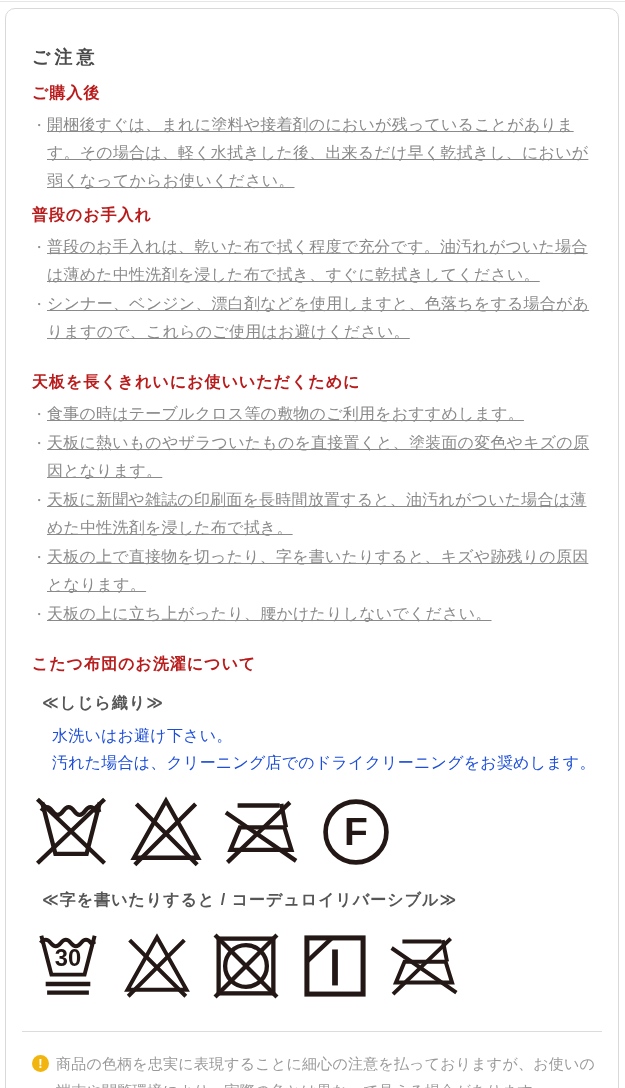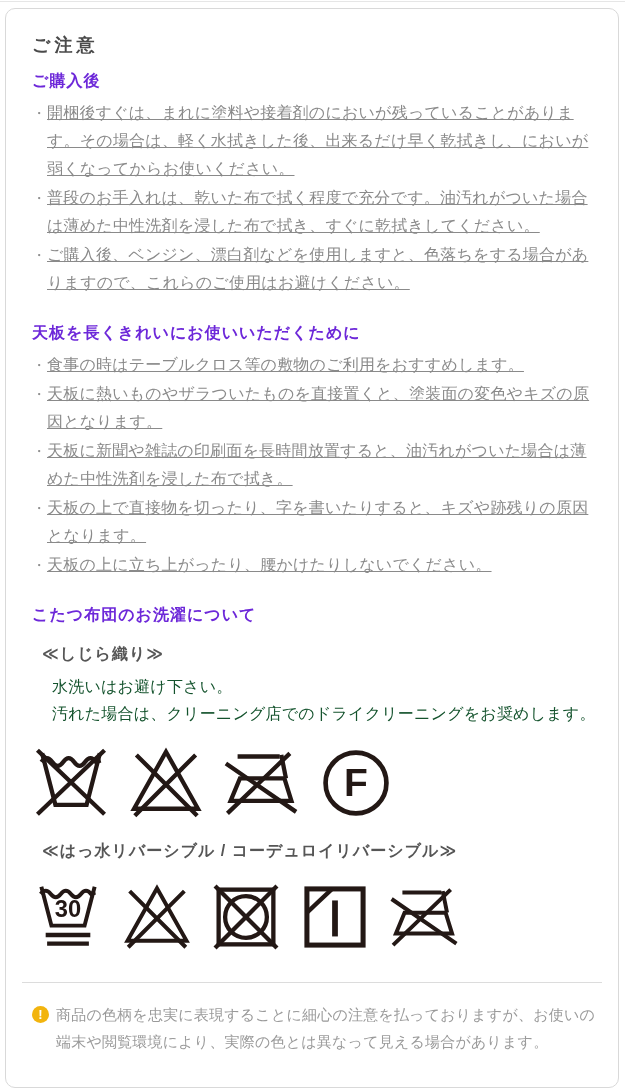--- a/index.html
+++ b/index.html
@@ -16,41 +16,41 @@
   .card {
     position: absolute; left: 5px; top: 8px;
     width: 614px; min-height: 1036px;
     border: 1px solid #d9d9d9;
     border-radius: 10px;
     background: #ffffff;
     padding: 22px 22px 26px 24px;
   }
   h1.page-title {
     font-size: 18px; font-weight: bold; color: #4a4a4a;
-    letter-spacing: 4px; margin: 2px 0 14px 2px;
+    letter-spacing: 4px; margin: 14px 0 14px 2px;
   }
   h2.sec-heading {
-    font-size: 16px; font-weight: bold; color: #6d28d9;
+    font-size: 16px; font-weight: bold; color: #b91c1c;
     letter-spacing: 1px; margin: 10px 0 7px 2px;
   }
   h2.sec-gap { margin-top: 26px; }
   .li {
     display: flex; align-items: flex-start;
     font-size: 16px; line-height: 28px; color: #8a8a8a;
     letter-spacing: 0.2px; margin: 0 0 1px 2px;
   }
   .li .dot { flex: none; width: 15px; font-size: 14px; line-height: 28px; }
   .li p { flex: 1; text-decoration: underline; }
   .laundry-group { margin-left: 12px; }
   .group-name {
     font-size: 16px; font-weight: bold; color: #565656;
     letter-spacing: 1px; margin: 18px 0 8px 0;
   }
   .group-line {
-    font-size: 16px; line-height: 27px; color: #14532d;
+    font-size: 16px; line-height: 27px; color: #1d4ed8;
     letter-spacing: 0.2px; margin-left: 10px;
   }
   .icon-row {
     display: flex; align-items: flex-end; gap: 17px;
     margin: 16px 0 6px 2px;
   }
   .careicon { display: inline-block; }
   .careicon svg { display: block; }
   .divider {
     height: 1px; background: #dcdcdc;
@@ -77,27 +77,28 @@
 <div class="card">
 
   <h1 class="page-title">ご注意</h1>
 
   <h2 class="sec-heading">ご購入後</h2>
   <div class="li">
     <span class="dot">・</span>
     <p>開梱後すぐは、まれに塗料や接着剤のにおいが残っていることがあります。その場合は、軽く水拭きした後、出来るだけ早く乾拭きし、においが弱くなってからお使いください。</p>
   </div>
 
+  <h2 class="sec-heading">普段のお手入れ</h2>
   <div class="li">
     <span class="dot">・</span>
     <p>普段のお手入れは、乾いた布で拭く程度で充分です。油汚れがついた場合は薄めた中性洗剤を浸した布で拭き、すぐに乾拭きしてください。</p>
   </div>
   <div class="li">
     <span class="dot">・</span>
-    <p>ご購入後、ベンジン、漂白剤などを使用しますと、色落ちをする場合がありますので、これらのご使用はお避けください。</p>
+    <p>シンナー、ベンジン、漂白剤などを使用しますと、色落ちをする場合がありますので、これらのご使用はお避けください。</p>
   </div>
 
   <h2 class="sec-heading sec-gap">天板を長くきれいにお使いいただくために</h2>
   <div class="li">
     <span class="dot">・</span>
     <p>食事の時はテーブルクロス等の敷物のご利用をおすすめします。</p>
   </div>
   <div class="li">
     <span class="dot">・</span>
     <p>天板に熱いものやザラついたものを直接置くと、塗装面の変色やキズの原因となります。</p>
@@ -147,21 +148,21 @@
     </span>
     <span class="careicon">
       <svg width="78" height="80" viewBox="0 0 100 100" fill="none" stroke="#231815" stroke-width="6">
         <circle cx="50" cy="50" r="39"></circle>
         <text x="50" y="67" text-anchor="middle" fill="#231815" stroke="none" style="font: bold 50px 'Liberation Sans', sans-serif;">F</text>
       </svg>
     </span>
   </div>
 
   <div class="laundry-group">
-    <div class="group-name">≪はっ水リバーシブル / コーデュロイリバーシブル≫</div>
+    <div class="group-name">≪字を書いたりすると / コーデュロイリバーシブル≫</div>
   </div>
 
   <div class="icon-row">
     <span class="careicon">
       <svg width="72" height="78" viewBox="0 0 100 100" fill="none" stroke="#231815" stroke-width="5.5">
         <path d="M13,8 L27,62 L73,62 L87,8"></path>
         <path d="M12,18 Q19,9 26,18 T40,18 T54,18 T68,18 T82,18 L88,16"></path>
         <text x="50" y="50" text-anchor="middle" fill="#231815" stroke="none" style="font: bold 33px 'Liberation Sans', sans-serif;">30</text>
         <path d="M19,75 L81,75 M21,87 L79,87" stroke-width="6"></path>
       </svg>

